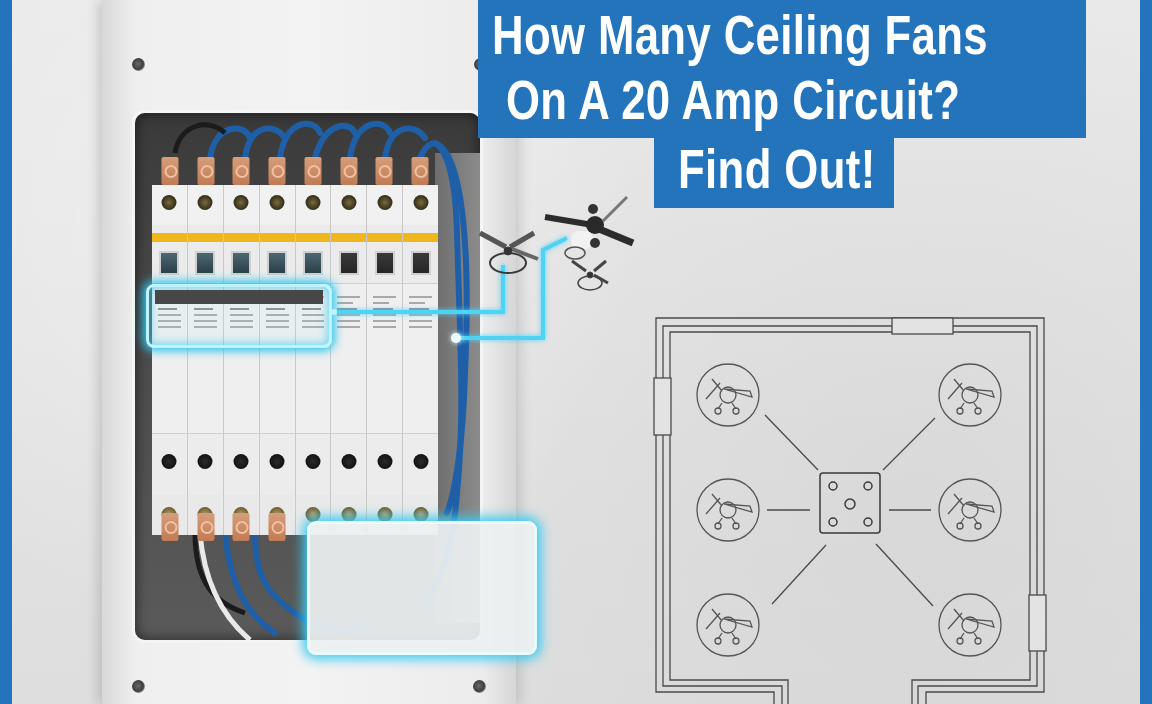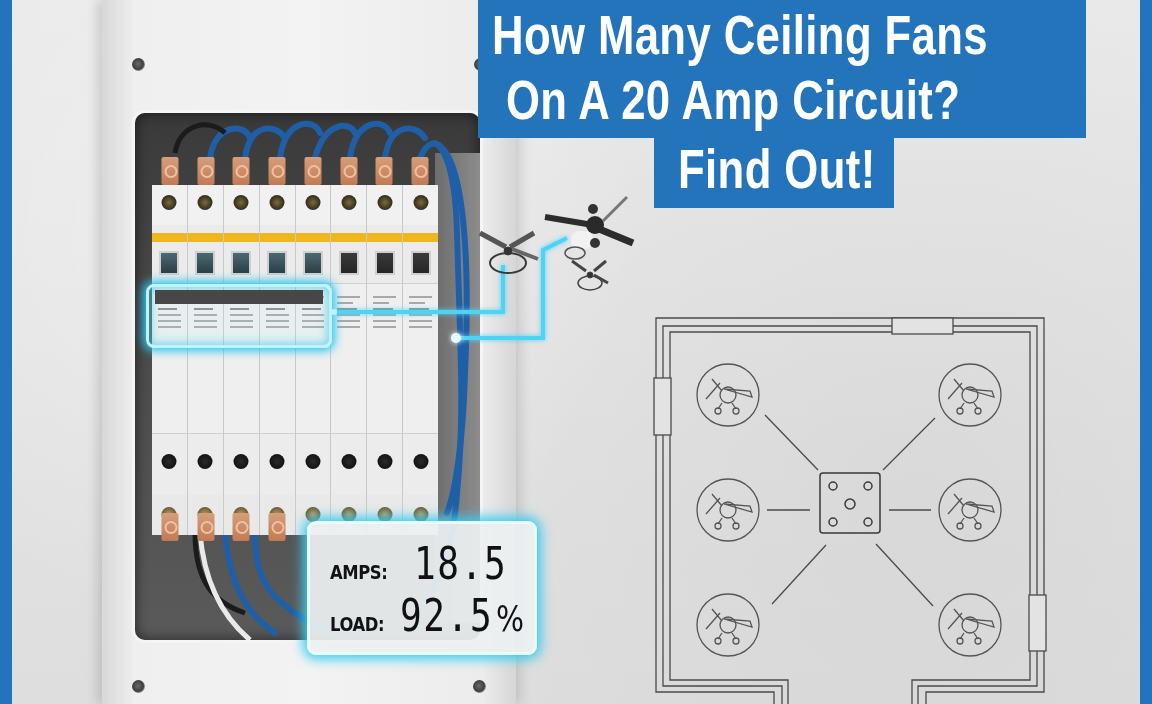--- a/index.html
+++ b/index.html
@@ -568,29 +568,20 @@
         <circle cy="0" r="8"></circle>
         <path d="M-16 -16 L-6 -4 M-22 4 L-8 -12 M-4 -6 L24 2 L22 -4 Z"></path>
         <circle cx="-10" cy="16" r="3"></circle>
         <circle cx="8" cy="16" r="3"></circle>
         <path d="M-6 8 L-10 14 M4 8 L8 14"></path>
     </g>
   </g>
 </svg>
 
 <div class="meter">
-  <div class="meter-row row-amps">
-    <span class="meter-label">AMPS:</span>
-    <span class="meter-value">18.5</span>
-  </div>
-  <div class="meter-row row-load">
-    <span class="meter-label">LOAD:</span>
-    <span class="meter-value">92.5</span>
-    <span class="meter-unit">%</span>
-  </div>
 </div>
 
 <div class="title-banner">
   <div class="title-bg1"></div>
   <div class="title-bg2"></div>
   <div class="title-line tl1">How Many Ceiling Fans</div>
   <div class="title-line tl2">On A 20 Amp Circuit?</div>
   <div class="title-line tl3">Find Out!</div>
 </div>
 

